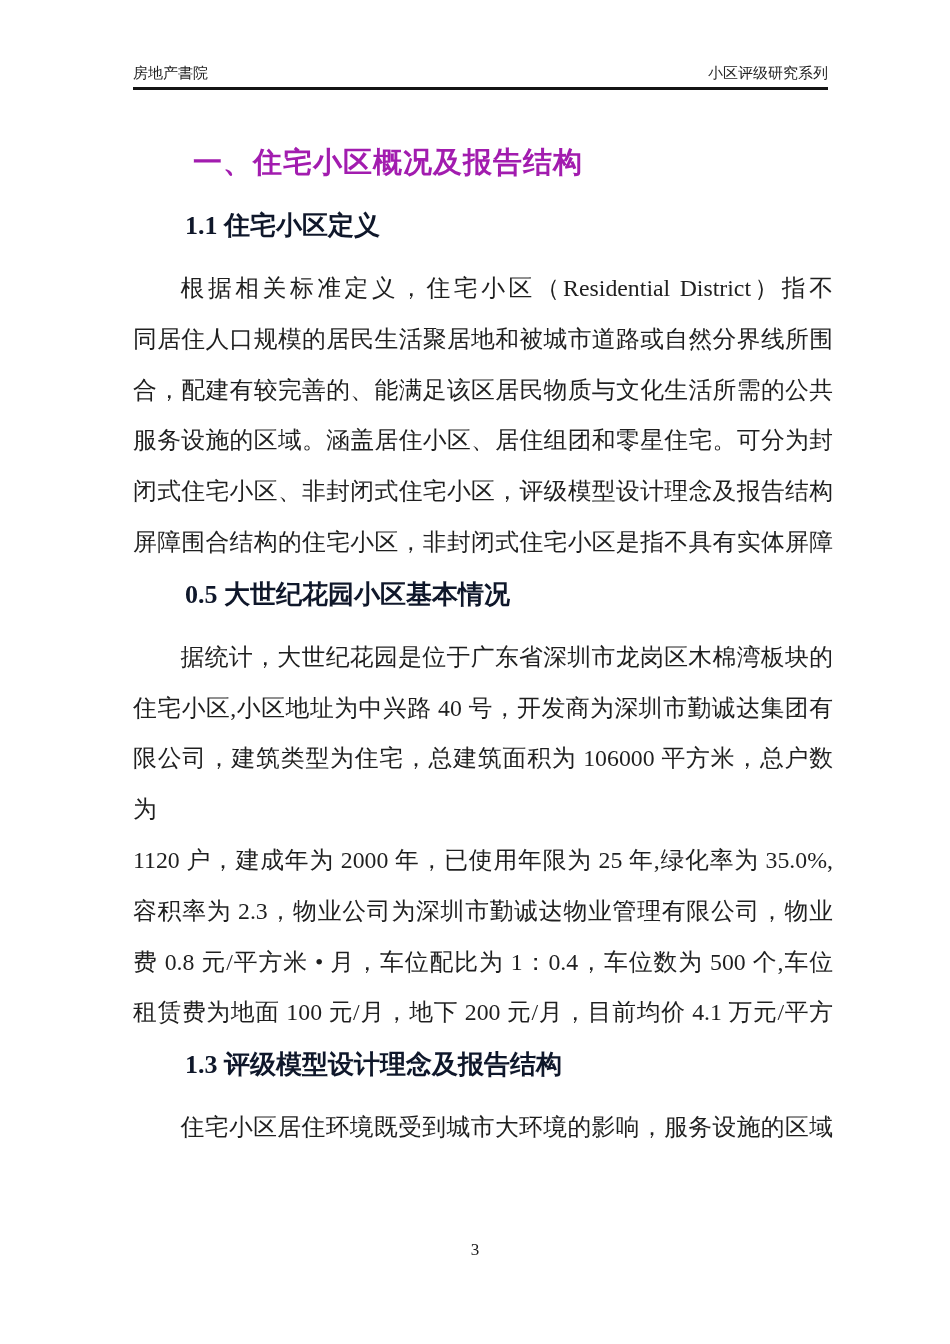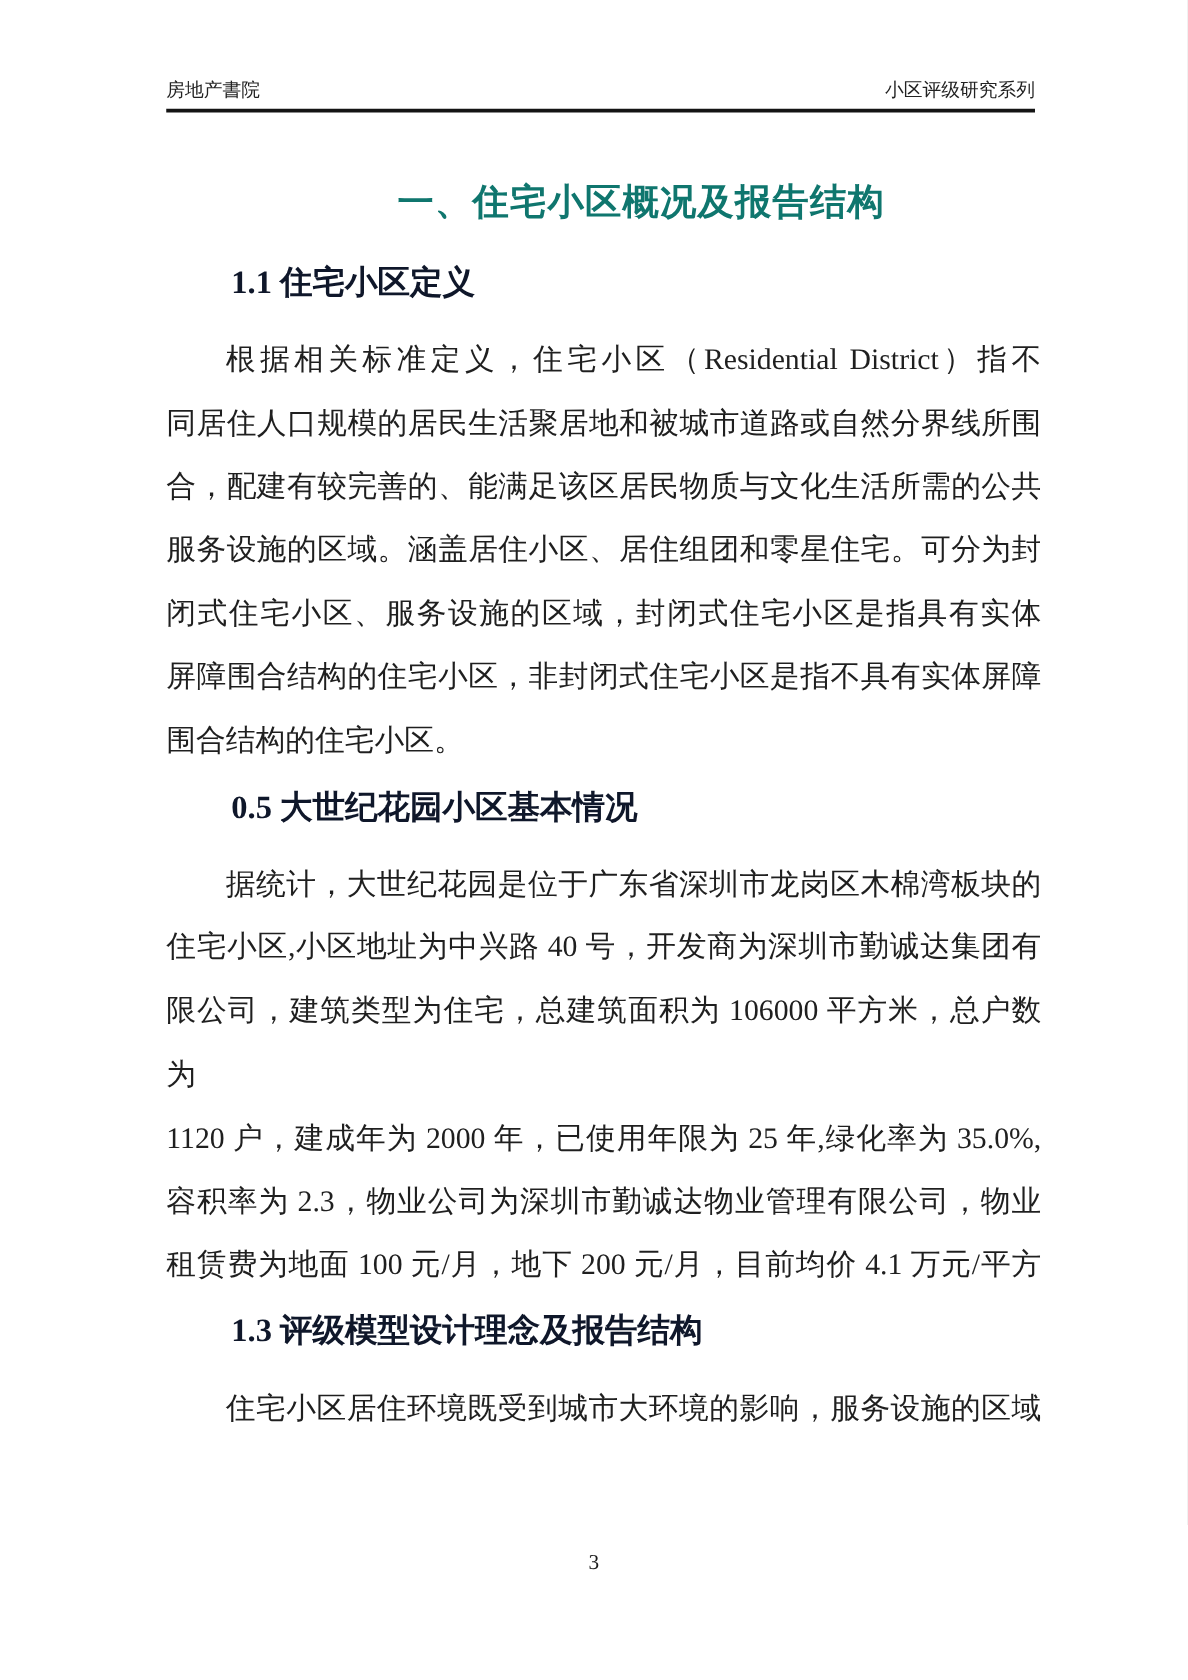--- a/index.html
+++ b/index.html
@@ -22,23 +22,22 @@
     border-bottom:3px solid #0f766e;
   }
   .doc{
     position:absolute;
     left:133px;top:0;width:700px;
   }
   .doc-h1{
     margin:144px 0 0 0;
     padding-left:60px;
     font-size:29px;line-height:36px;
-    font-weight:700;color:#0f766e;
+    font-weight:700;color:#a21caf;
     letter-spacing:1px;
-    text-align:center;
   }
   .doc-h2{
     margin:10px 0 0 0;
     padding-left:52px;
     font-size:26px;line-height:34px;
     font-weight:700;color:#0f172a;
   }
   .doc-h1 + .doc-h2{margin-top:29px;}
   .doc-para{
     margin:20px 0 0 0;
@@ -68,31 +67,31 @@
   </div>
 
   <div class="doc">
       <div class="doc-h1">一、住宅小区概况及报告结构</div>
       <div class="doc-h2">1.1 住宅小区定义</div>
       <div class="doc-para">
         <div class="line indent">根据相关标准定义，住宅小区（Residential District）指不</div>
         <div class="line">同居住人口规模的居民生活聚居地和被城市道路或自然分界线所围</div>
         <div class="line">合，配建有较完善的、能满足该区居民物质与文化生活所需的公共</div>
         <div class="line">服务设施的区域。涵盖居住小区、居住组团和零星住宅。可分为封</div>
-        <div class="line">闭式住宅小区、服务设施的区域，封闭式住宅小区是指具有实体</div>
+        <div class="line">闭式住宅小区、非封闭式住宅小区，评级模型设计理念及报告结构</div>
         <div class="line">屏障围合结构的住宅小区，非封闭式住宅小区是指不具有实体屏障</div>
-        <div class="line last">围合结构的住宅小区。</div>
       </div>
       <div class="doc-h2">0.5 大世纪花园小区基本情况</div>
       <div class="doc-para">
         <div class="line indent">据统计，大世纪花园是位于广东省深圳市龙岗区木棉湾板块的</div>
         <div class="line">住宅小区,小区地址为中兴路 40 号，开发商为深圳市勤诚达集团有</div>
         <div class="line">限公司，建筑类型为住宅，总建筑面积为 106000 平方米，总户数为</div>
         <div class="line">1120 户，建成年为 2000 年，已使用年限为 25 年,绿化率为 35.0%,</div>
         <div class="line">容积率为 2.3，物业公司为深圳市勤诚达物业管理有限公司，物业</div>
+        <div class="line">费 0.8 元/平方米 • 月，车位配比为 1：0.4，车位数为 500 个,车位</div>
         <div class="line">租赁费为地面 100 元/月，地下 200 元/月，目前均价 4.1 万元/平方</div>
       </div>
       <div class="doc-h2">1.3 评级模型设计理念及报告结构</div>
       <div class="doc-para">
         <div class="line indent">住宅小区居住环境既受到城市大环境的影响，服务设施的区域</div>
       </div>
     </div>
 
   <div class="footer">
     <span>3</span>

